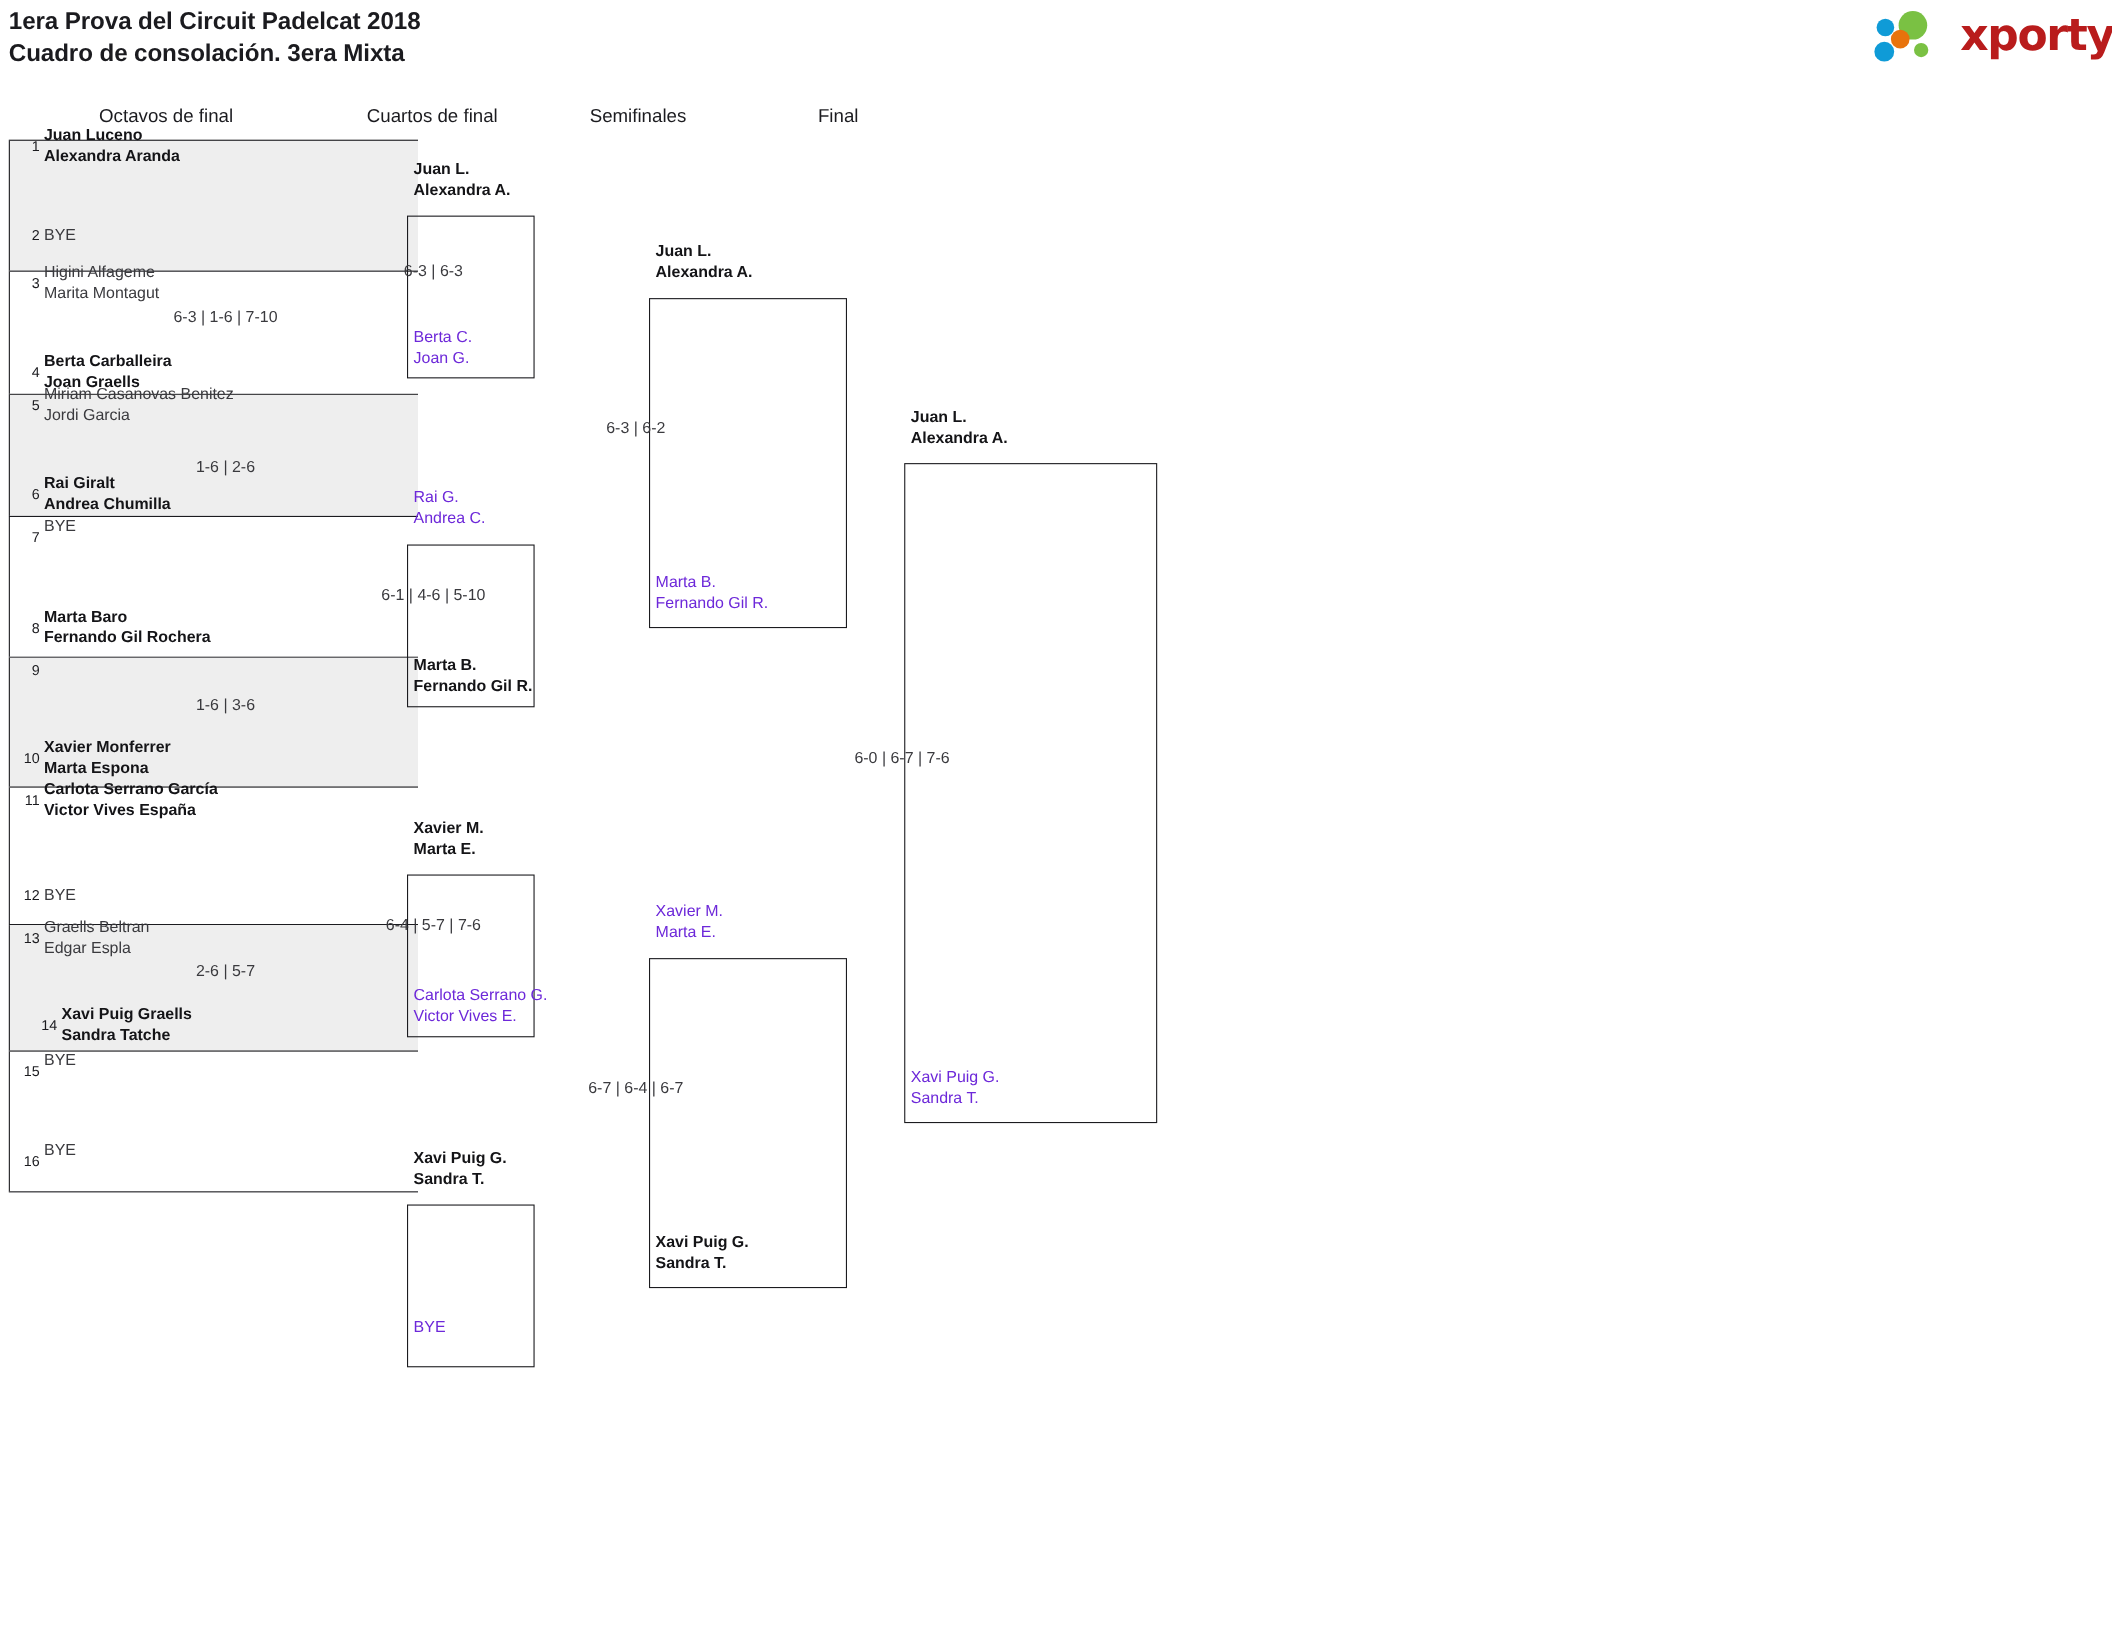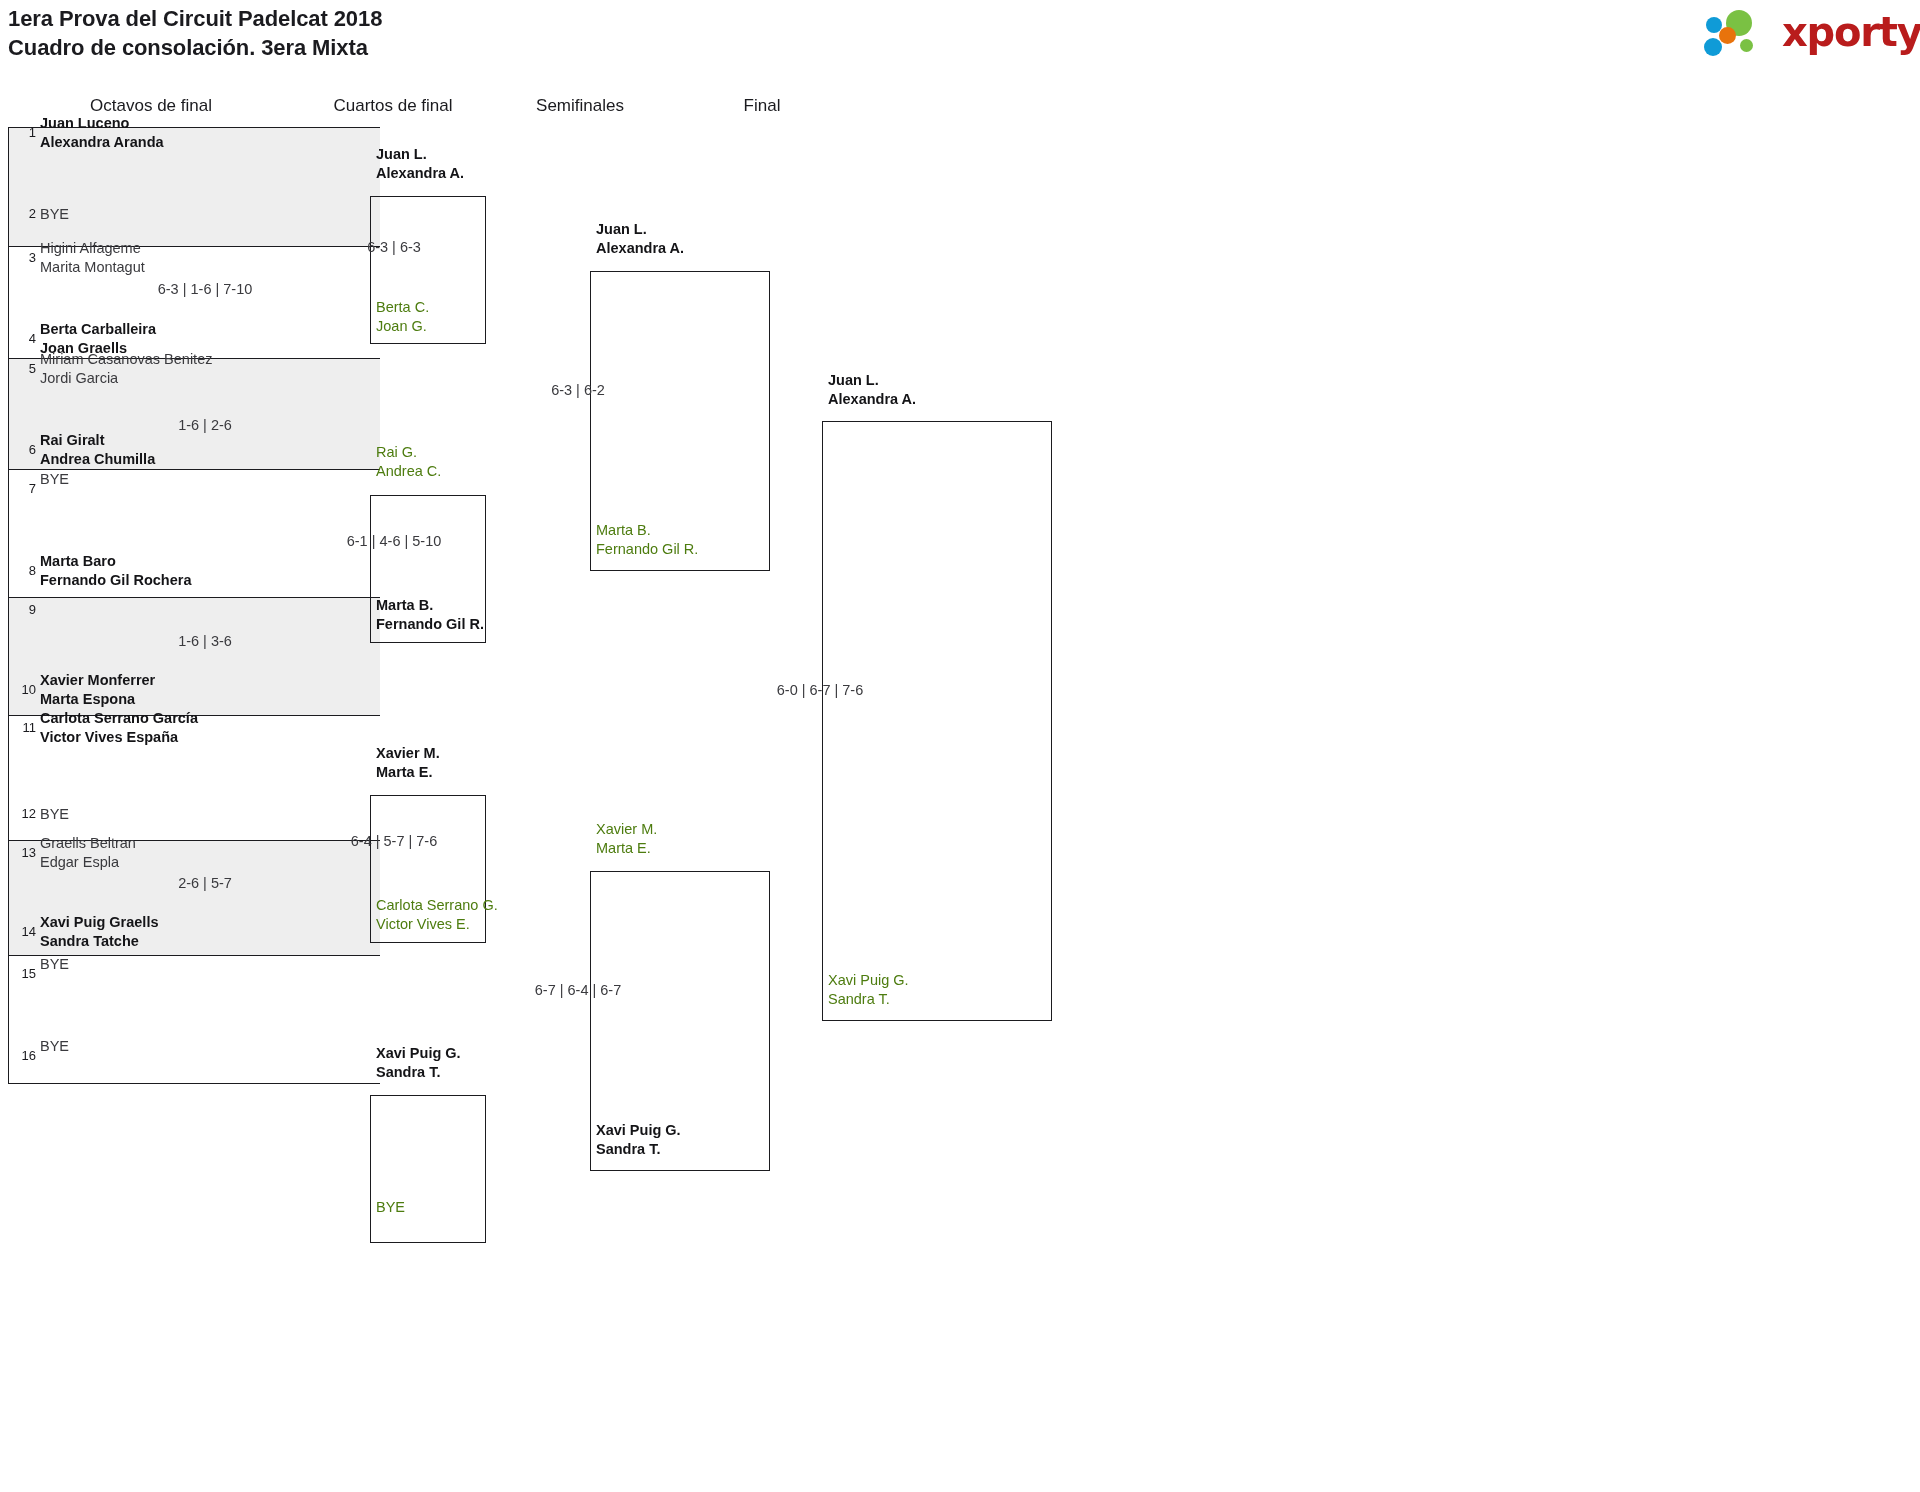--- a/index.html
+++ b/index.html
@@ -62,21 +62,21 @@
   }
 
   
   .bx{position:absolute;box-sizing:border-box;border:1.4px solid #1b1b1f;}
   .bx-score{
     position:absolute;left:0;right:0;text-align:center;
     font-size:14.5px;color:#3a3a3e;white-space:nowrap;
   }
   .lbl{
     position:absolute;font-size:14.5px;line-height:19px;
-    color:#4d7c0f;white-space:nowrap;
+    color:#6d28d9;white-space:nowrap;
   }
   .lbl.win{color:#141417;font-weight:700;}
   .lbl .n2{display:block;}
 </style>
 </head>
 <body>
 
 <div id="stage">
 
   <div class="title">
@@ -194,21 +194,21 @@
     </div>
 
     <div class="r1pair shade line-bot" style="top:714px;height:115px;padding-left:16px;">
       <span class="side"></span>
       <div class="slot" style="top:-6px;">
         <span class="seed">13</span>
         <span class="pname">
           <span>Graells Beltran</span><span class="n2" style="display:block">Edgar Espla</span>
         </span>
       </div>
-      <div class="slot" style="top:73px;">
+      <div class="slot" style="top:73px;margin-left:16px;">
         <span class="seed">14</span>
         <span class="pname win">
           <span>Xavi Puig Graells</span><span class="n2" style="display:block">Sandra Tatche</span>
         </span>
       </div>
       <div class="r1score" style="top:34px;">2-6 | 5-7</div>
     </div>
 
     <div class="r1pair line-bot" style="top:829px;height:128px;">
       <span class="side"></span>

